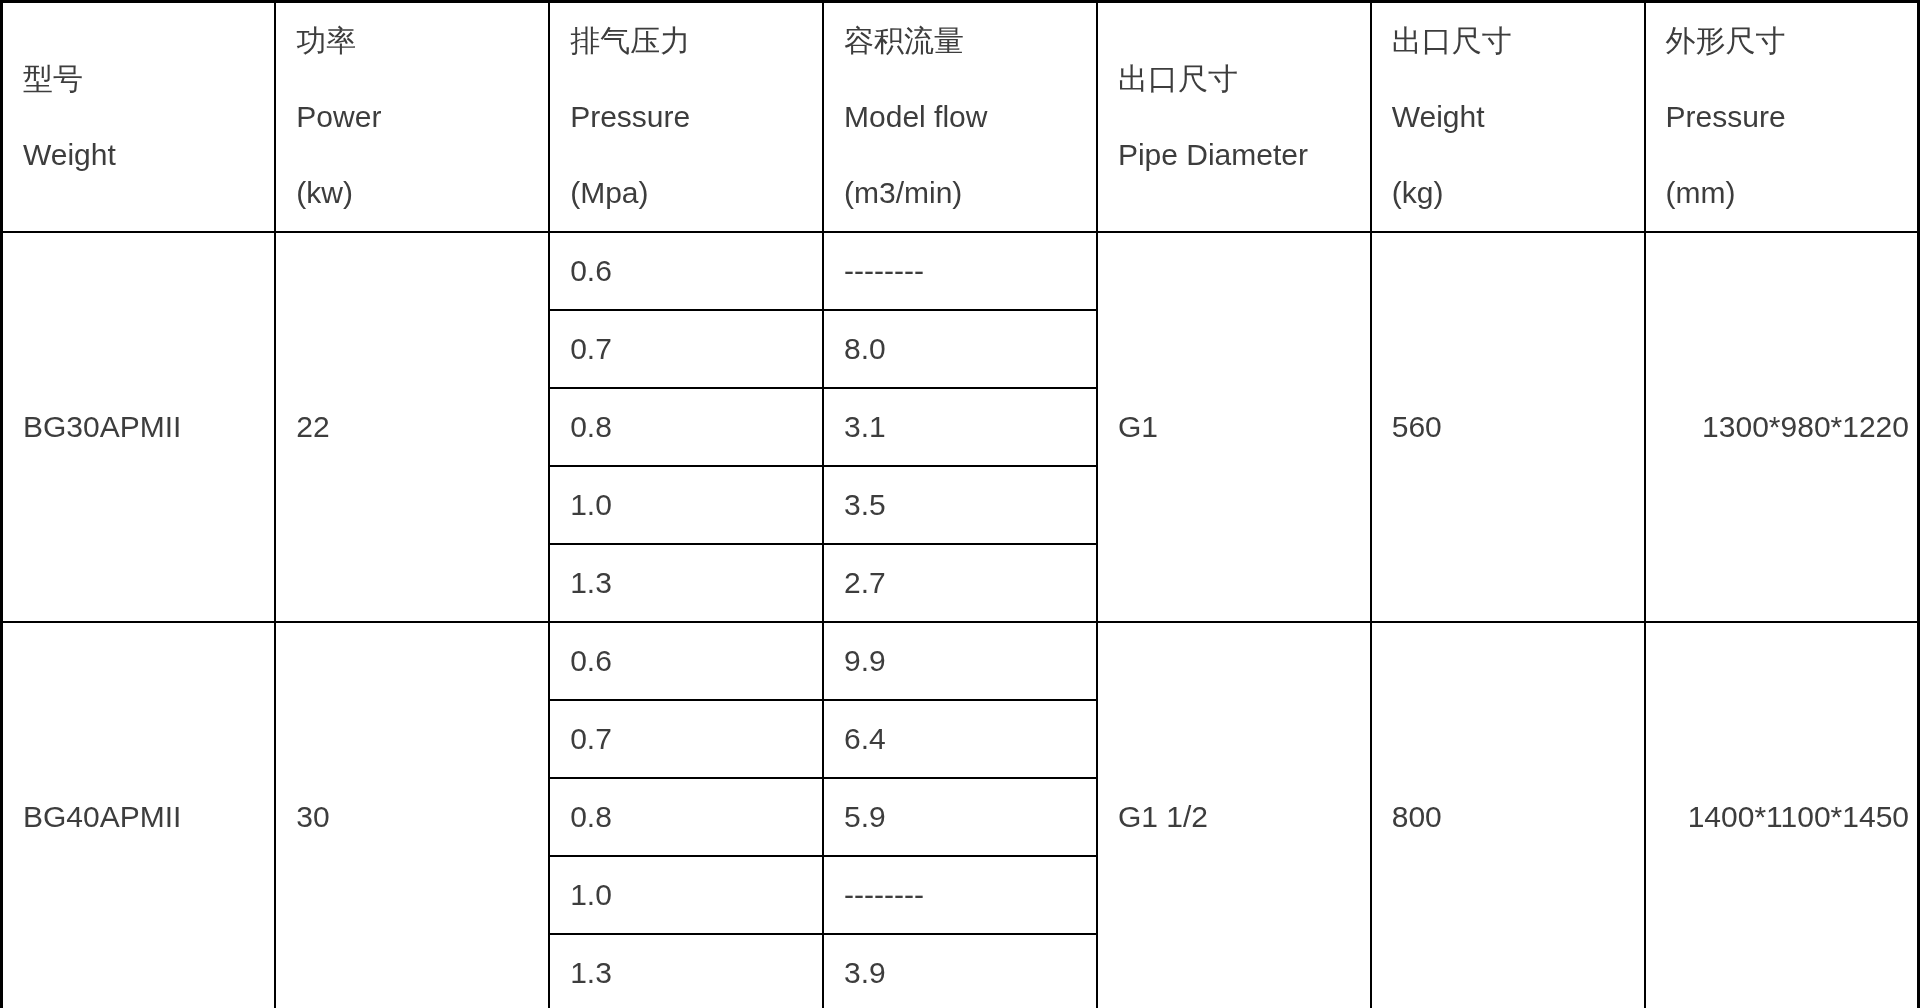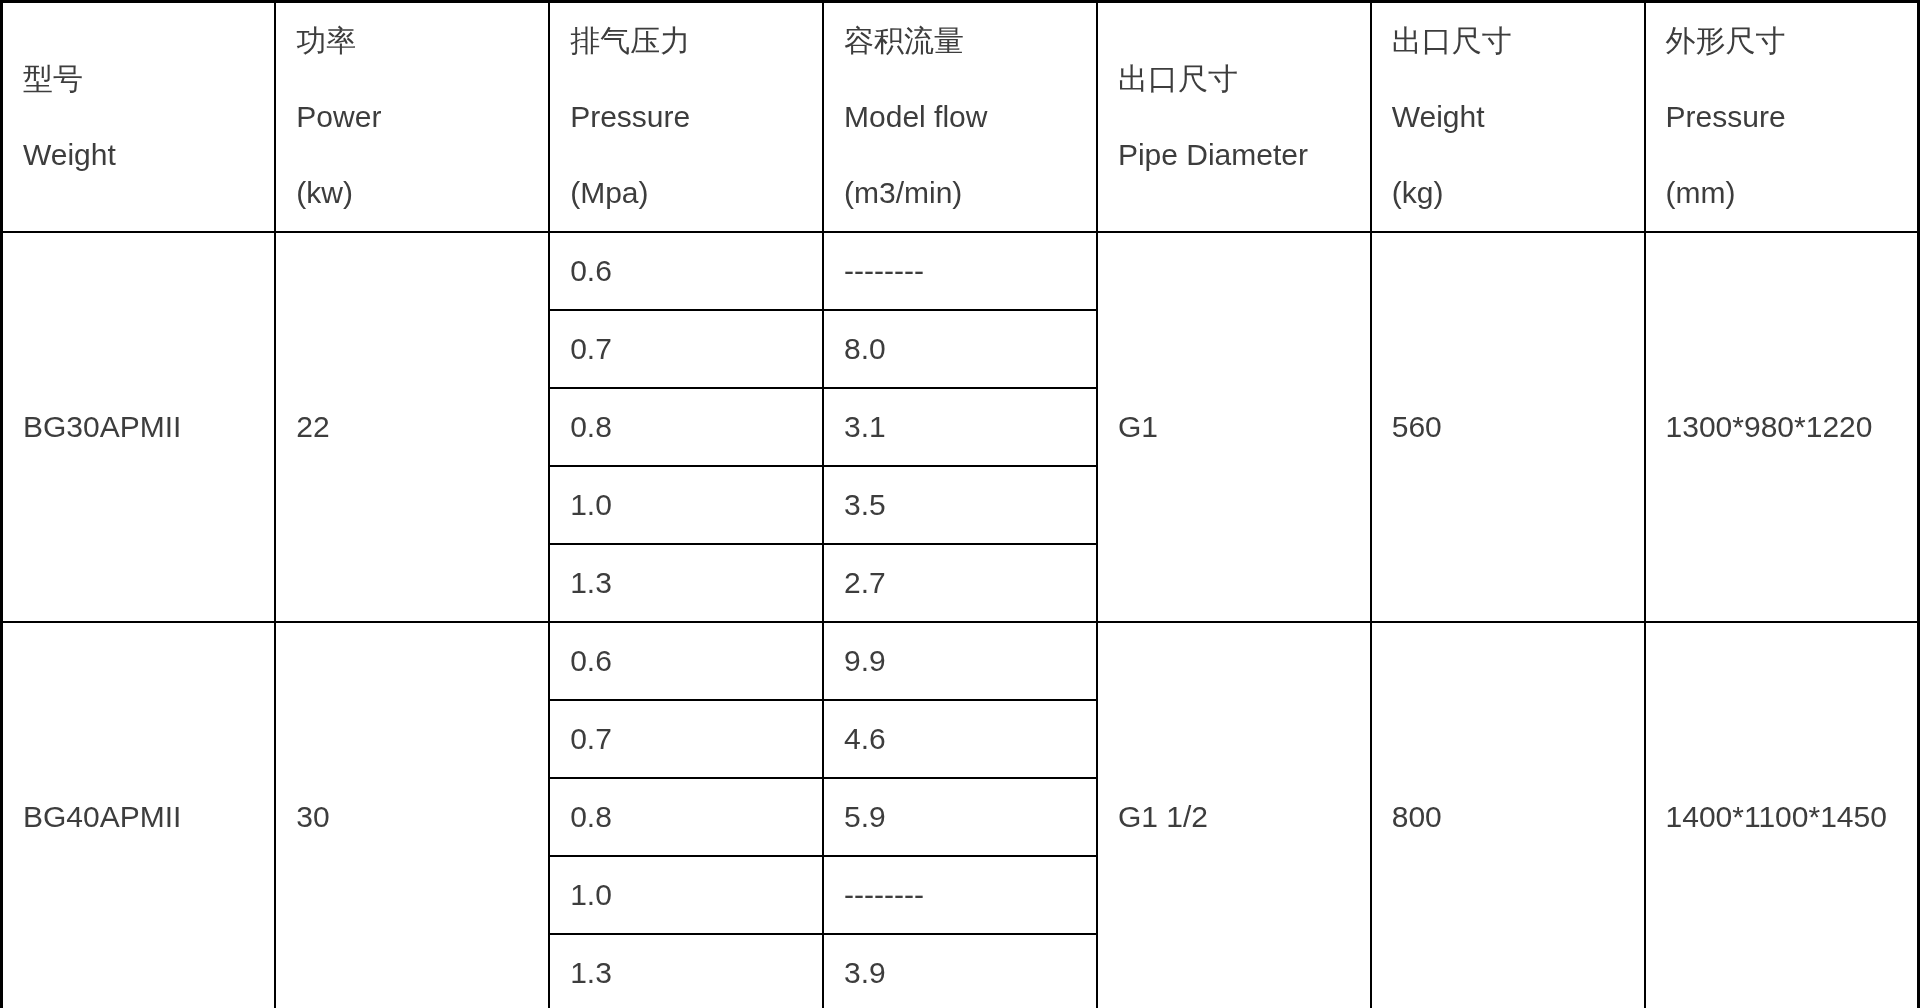--- a/index.html
+++ b/index.html
@@ -24,21 +24,21 @@
     font-size: 30px;
     line-height: 50px;
     color: #3d3d3d;
     background: #ffffff;
     overflow: hidden;
   }
   tr.header-row { height: 228px; }
   tr.sub-row    { height: 78px;  }
   .hline { line-height: 76px; white-space: nowrap; }
   .hline:empty { display: none; }
-  td.dimension-cell { word-break: break-all; }
+  td.dimension-cell { word-break: break-all; text-align: right; }
 </style>
 </head>
 <body>
 
 <table class="spec">
   <colgroup>
     <col style="width:14.2857%">
       <col style="width:14.2857%">
       <col style="width:14.2857%">
     <col style="width:14.2857%">
@@ -116,21 +116,21 @@
       <td rowspan="5" class="model-cell">BG40APMII</td>
       <td rowspan="5" class="power-cell">30</td>
       <td class="pressure-cell">0.6</td>
       <td class="flow-cell">9.9</td>
       <td rowspan="5" class="pipe-cell">G1 1/2</td>
       <td rowspan="5" class="weight-cell">800</td>
       <td rowspan="5" class="dimension-cell">1400*1100*1450</td>
     </tr>
     <tr class="sub-row">
       <td class="pressure-cell">0.7</td>
-      <td class="flow-cell">4.6</td>
+      <td class="flow-cell">6.4</td>
     </tr>
     <tr class="sub-row">
       <td class="pressure-cell">0.8</td>
       <td class="flow-cell">5.9</td>
     </tr>
     <tr class="sub-row">
       <td class="pressure-cell">1.0</td>
       <td class="flow-cell">--------</td>
     </tr>
     <tr class="sub-row">

